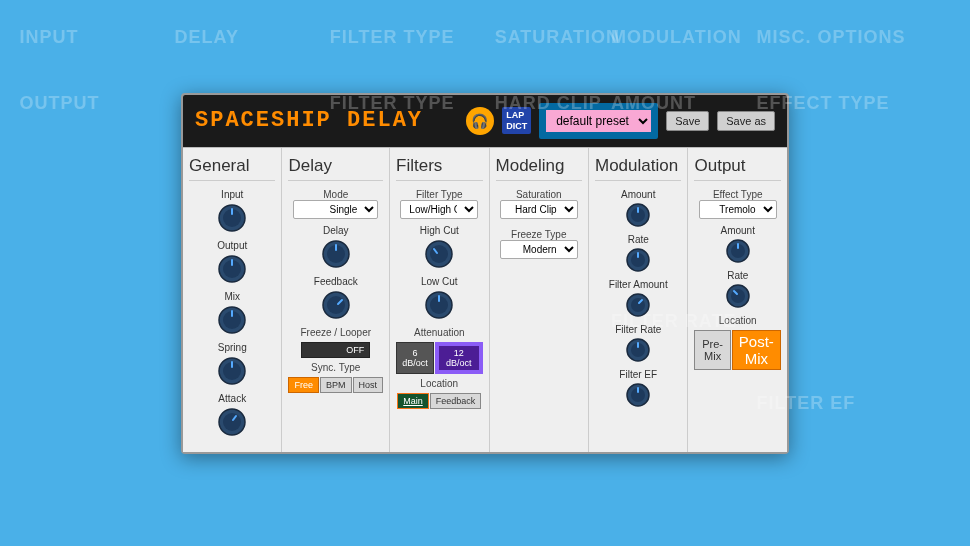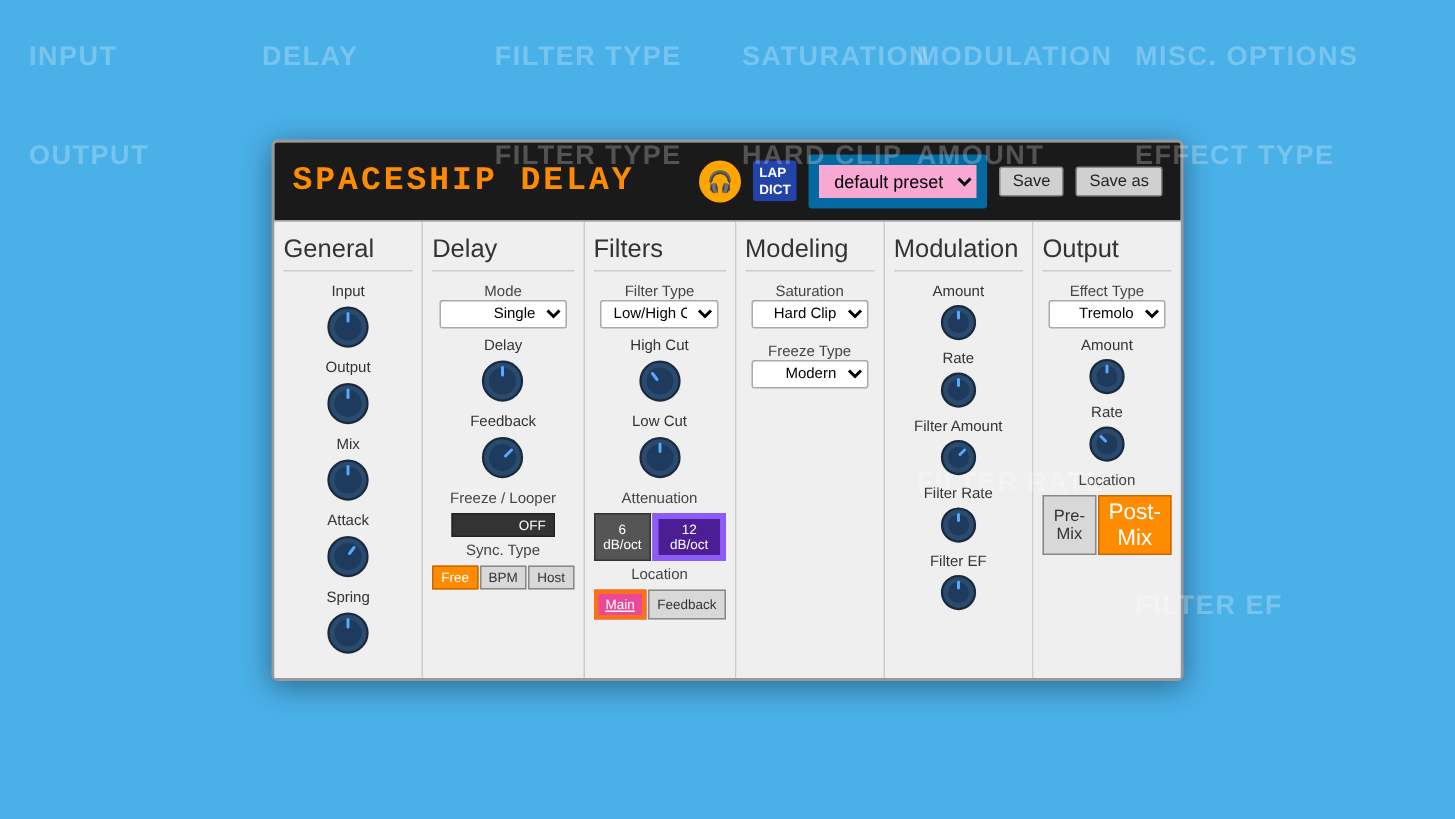--- a/index.html
+++ b/index.html
@@ -185,23 +185,23 @@
       padding-left: 44px;
     }
     .btn-seg.active-orange {
       background: #ff8c00;
       color: #fff;
       border-color: #cc6600;
     }
 
     
     .loc-btn-main {
-      background: #ec4899;
+      background: #14532d;
       color: white;
-      border: 3px solid #f97316;
+      border: 1px solid #f97316;
       text-decoration: underline;
     }
     .loc-btn-feedback {
       background: #d8d8d8;
       color: #333;
       border: 1px solid #888;
     }
 
     
     .atten-btn-6 {
@@ -301,36 +301,36 @@
         <div class="knob-label">Mix</div>
         <div class="knob">
           <svg viewBox="0 0 32 32">
               <circle cx="16" cy="16" r="13" fill="#2a4a6e" stroke="#1a2a3e" stroke-width="1.5"></circle>
               <circle cx="16" cy="16" r="9" fill="#1e3a5c"></circle>
               <line x1="16" y1="7" x2="16" y2="12" stroke="#5af" stroke-width="2" stroke-linecap="round"></line>
             </svg>
         </div>
       </div>
       <div class="knob-container">
+        <div class="knob-label">Spring</div>
+        <div class="knob">
+          <svg viewBox="0 0 32 32">
+              <circle cx="16" cy="16" r="13" fill="#2a4a6e" stroke="#1a2a3e" stroke-width="1.5"></circle>
+              <circle cx="16" cy="16" r="9" fill="#1e3a5c"></circle>
+              <line x1="16" y1="7" x2="16" y2="12" stroke="#5af" stroke-width="2" stroke-linecap="round"></line>
+            </svg>
+        </div>
+      </div>
+      <div class="knob-container">
         <div class="knob-label">Attack</div>
         <div class="knob">
           <svg viewBox="0 0 32 32">
               <circle cx="16" cy="16" r="13" fill="#2a4a6e" stroke="#1a2a3e" stroke-width="1.5"></circle>
               <circle cx="16" cy="16" r="9" fill="#1e3a5c"></circle>
               <line x1="20" y1="10" x2="17" y2="14" stroke="#5af" stroke-width="2" stroke-linecap="round"></line>
-            </svg>
-        </div>
-      </div>
-      <div class="knob-container">
-        <div class="knob-label">Spring</div>
-        <div class="knob">
-          <svg viewBox="0 0 32 32">
-              <circle cx="16" cy="16" r="13" fill="#2a4a6e" stroke="#1a2a3e" stroke-width="1.5"></circle>
-              <circle cx="16" cy="16" r="9" fill="#1e3a5c"></circle>
-              <line x1="16" y1="7" x2="16" y2="12" stroke="#5af" stroke-width="2" stroke-linecap="round"></line>
             </svg>
         </div>
       </div>
     </div>
 
     <div class="section">
       <div class="section-title">Delay</div>
       <div class="param-label">Mode</div>
       <select class="param-select">
         <option>Single</option>

